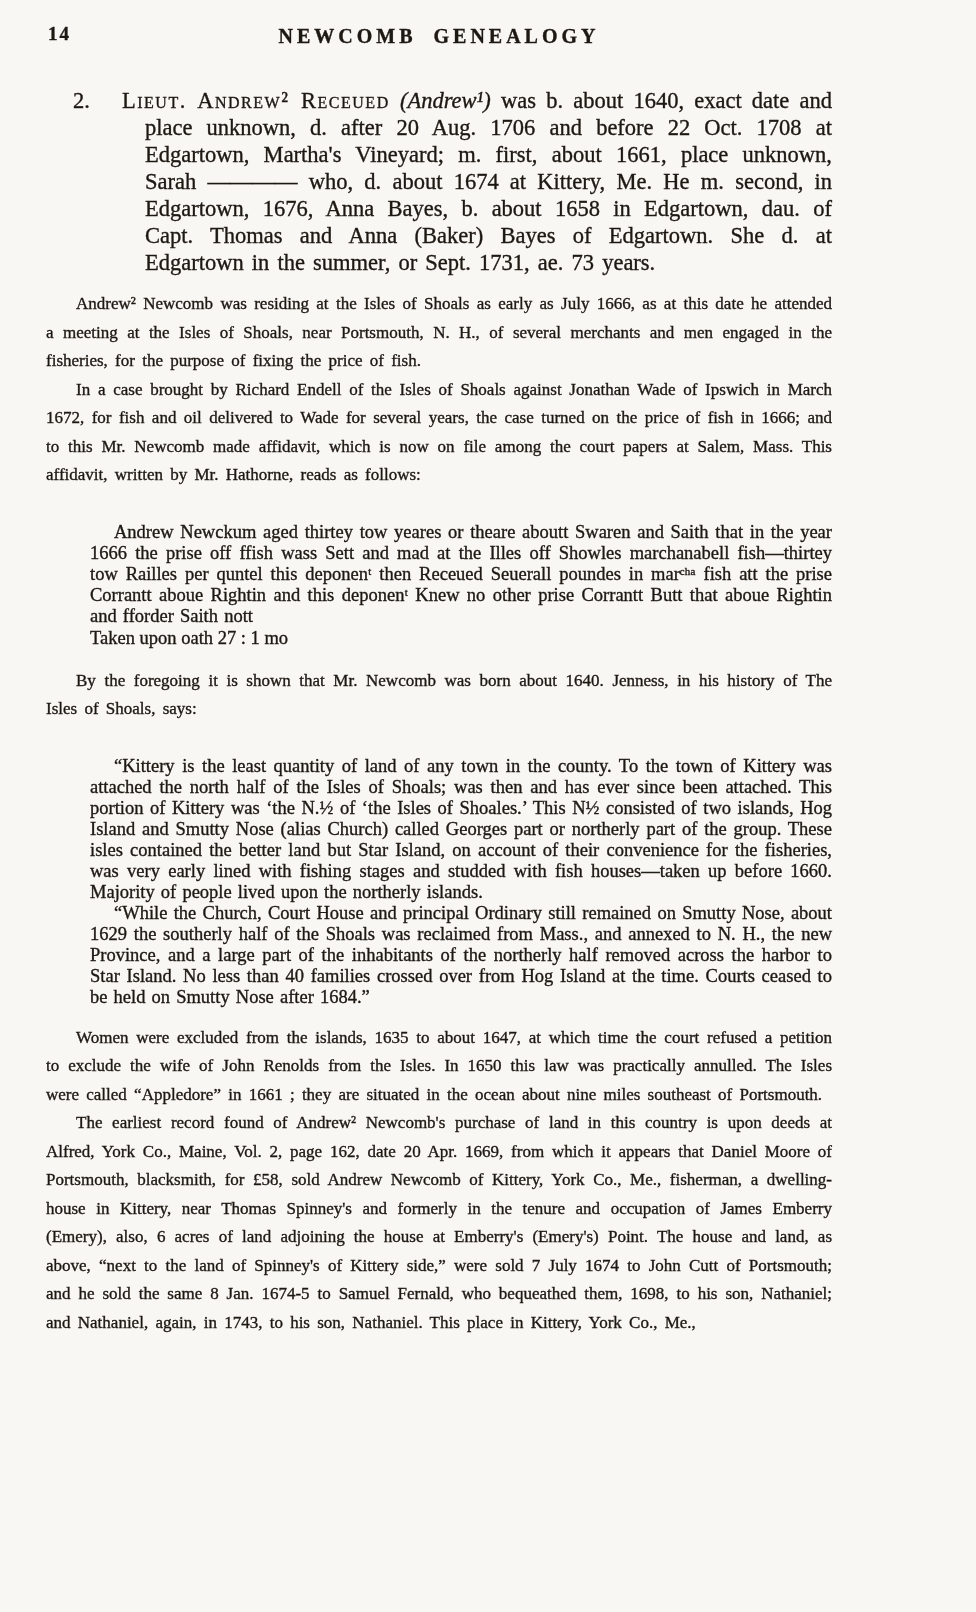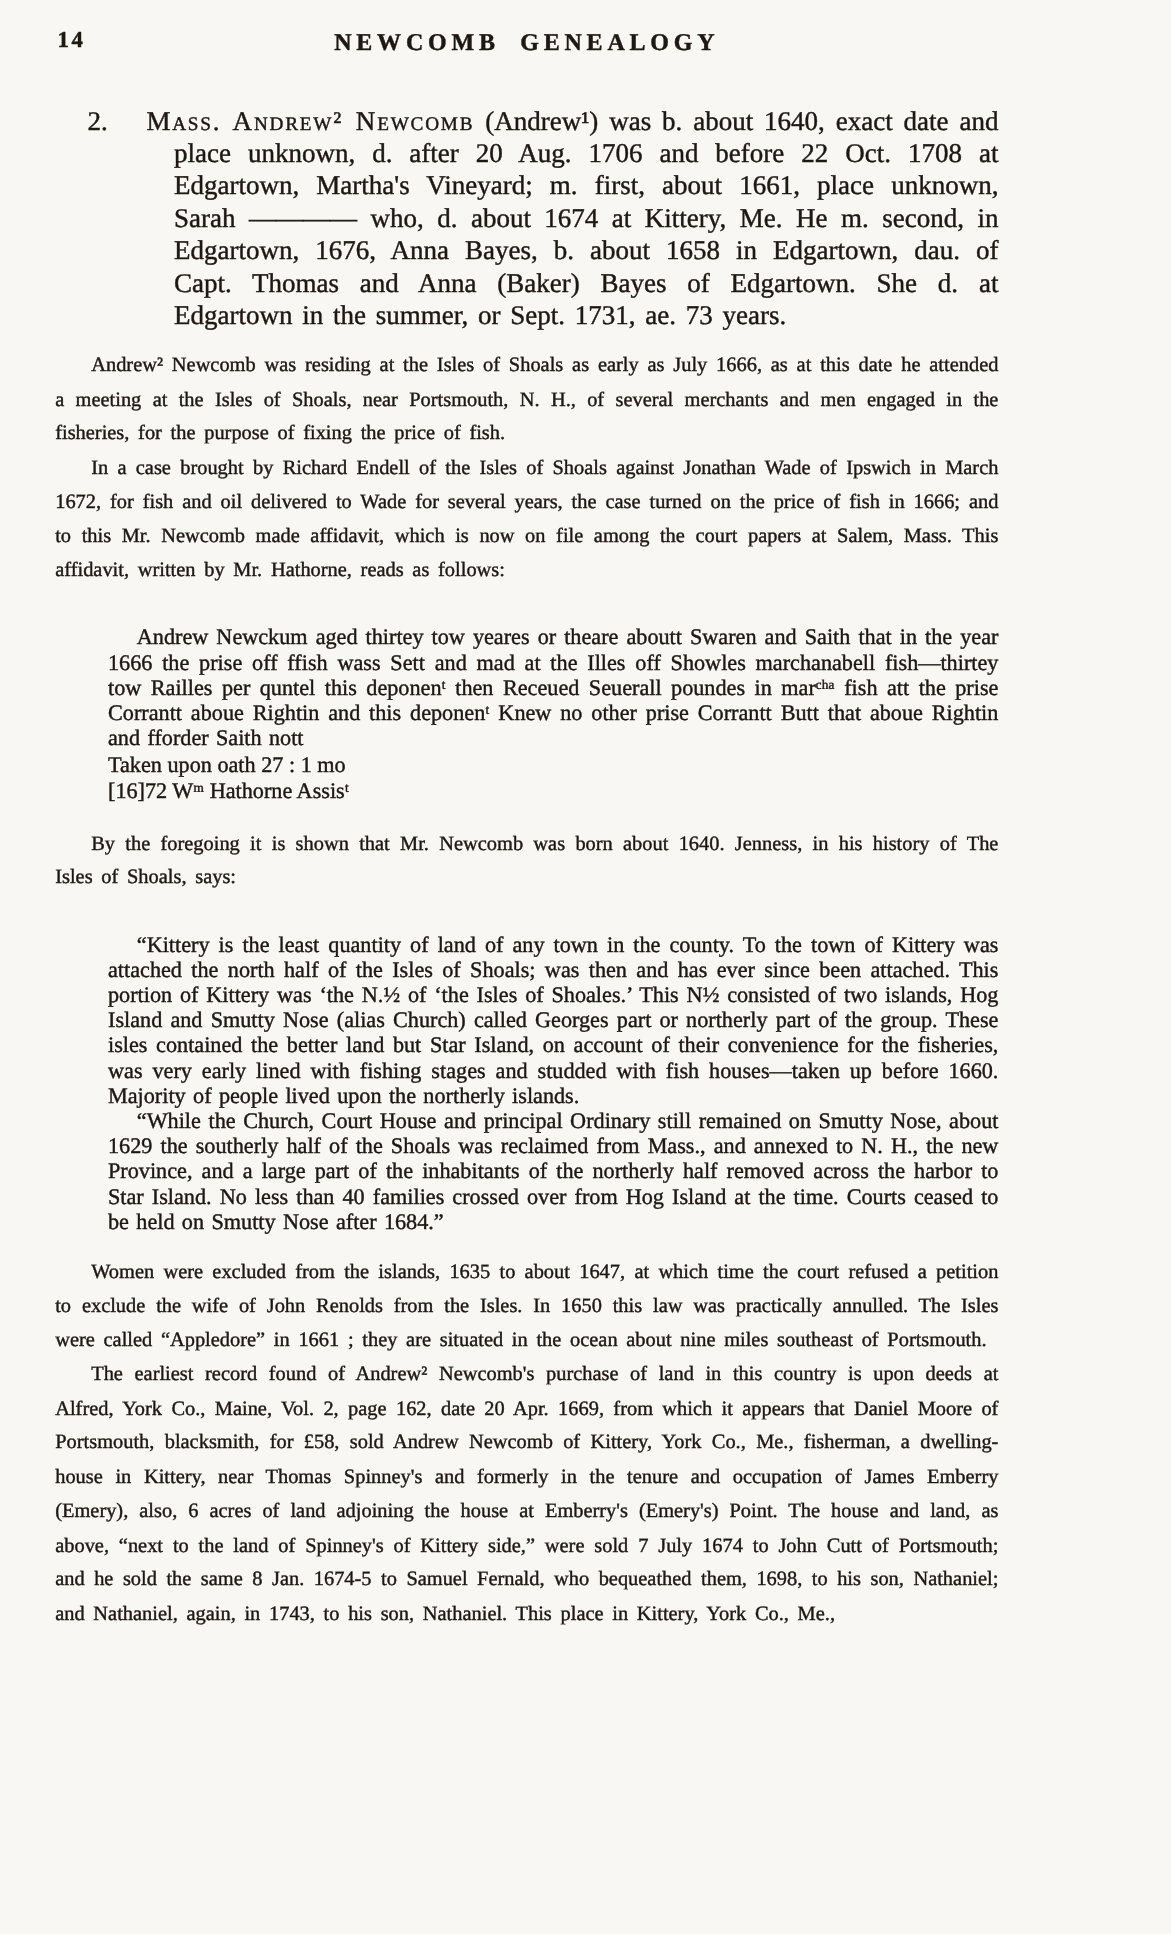--- a/index.html
+++ b/index.html
@@ -55,20 +55,21 @@
   .entry-number {
     display: inline-block;
     width: 49px;
     text-indent: 0;
   }
   .entry-name {
     font-variant: small-caps;
     letter-spacing: 1.5px;
   }
   .entry-lineage {
+    font-style: italic;
   }
   
   .body-para {
     margin: 0;
     font-size: 17px;
     line-height: 28.5px;
     text-align: justify;
     text-indent: 30px;
     word-spacing: 3px;
   }
@@ -95,33 +96,32 @@
 </head>
 <body style="background: rgb(248, 247, 243);">
 
 <div class="page" style="color: rgb(30, 24, 19);">
 
   <div class="header">
     <span class="page-number">14</span>
     <div class="running-title">NEWCOMB GENEALOGY</div>
   </div>
 
-  <p class="entry"><span class="entry-number">2.</span><span class="entry-name">Mass. Andrew² Newcomb</span>
+  <p class="entry"><span class="entry-number">2.</span><span class="entry-name">Lieut. Andrew² Receued</span>
     <span class="entry-lineage">(Andrew¹)</span>
     <span>was b. about 1640, exact date and place unknown, d. after 20 Aug. 1706 and before 22 Oct. 1708 at Edgartown, Martha's Vineyard; m. first, about 1661, place unknown, Sarah ———— who, d. about 1674 at Kittery, Me.  He m. second, in Edgartown, 1676, Anna Bayes, b. about 1658 in Edgartown, dau. of Capt. Thomas and Anna (Baker) Bayes of Edgartown.  She d. at Edgartown in the summer, or Sept. 1731, ae. 73 years.</span></p>
 
   <p class="body-para mt-14">Andrew² Newcomb was residing at the Isles of Shoals as early as July 1666, as at this date he attended a meeting at the Isles of Shoals, near Portsmouth, N. H., of several merchants and men engaged in the fisheries, for the purpose of fixing the price of fish.</p>
 
   <p class="body-para">In a case brought by Richard Endell of the Isles of Shoals against Jonathan Wade of Ipswich in March 1672, for fish and oil delivered to Wade for several years, the case turned on the price of fish in 1666; and to this Mr. Newcomb made affidavit, which is now on file among the court papers at Salem, Mass.  This affidavit, written by Mr. Hathorne, reads as follows:</p>
 
   <blockquote class="quote quote-first">Andrew Newckum aged thirtey tow yeares or theare aboutt Swaren and Saith that in the year 1666 the prise off ffish wass Sett and mad at the Illes off Showles marchanabell fish—thirtey tow Railles per quntel this deponenᵗ then Receued Seuerall poundes in marᶜʰᵃ fish att the prise Corrantt aboue Rightin and this deponenᵗ Knew no other prise Corrantt Butt that aboue Rightin and fforder Saith nott</blockquote>
 
   <div class="sig-block">
     <div class="sig-oath">Taken upon oath 27 :  1 mo</div>
-    <div>[16]72 Wᵐ Hathorne Assisᵗ</div>
   </div>
 
   <p class="body-para mt-18">By the foregoing it is shown that Mr. Newcomb was born about 1640. Jenness, in his history of The Isles of Shoals, says:</p>
 
   <blockquote class="quote quote-first">“Kittery is the least quantity of land of any town in the county.  To the town of Kittery was attached the north half of the Isles of Shoals; was then and has ever since been attached.  This portion of Kittery was ‘the N.½ of ‘the Isles of Shoales.’ This N½ consisted of two islands, Hog Island and Smutty Nose (alias Church) called Georges part or northerly part of the group.  These isles contained the better land but Star Island, on account of their convenience for the fisheries, was very early lined with fishing stages and studded with fish houses—taken up before 1660.  Majority of people lived upon the northerly islands.</blockquote>
 
   <blockquote class="quote">“While the Church, Court House and principal Ordinary still remained on Smutty Nose, about 1629 the southerly half of the Shoals was reclaimed from Mass., and annexed to N. H., the new Province, and a large part of the inhabitants of the northerly half removed across the harbor to Star Island.  No less than 40 families crossed over from Hog Island at the time.  Courts ceased to be held on Smutty Nose after 1684.”</blockquote>
 
   <p class="body-para mt-16">Women were excluded from the islands, 1635 to about 1647, at which time the court refused a petition to exclude the wife of John Renolds from the Isles.  In 1650 this law was practically annulled.  The Isles were called “Appledore” in 1661 ; they are situated in the ocean about nine miles southeast of Portsmouth.</p>
 

